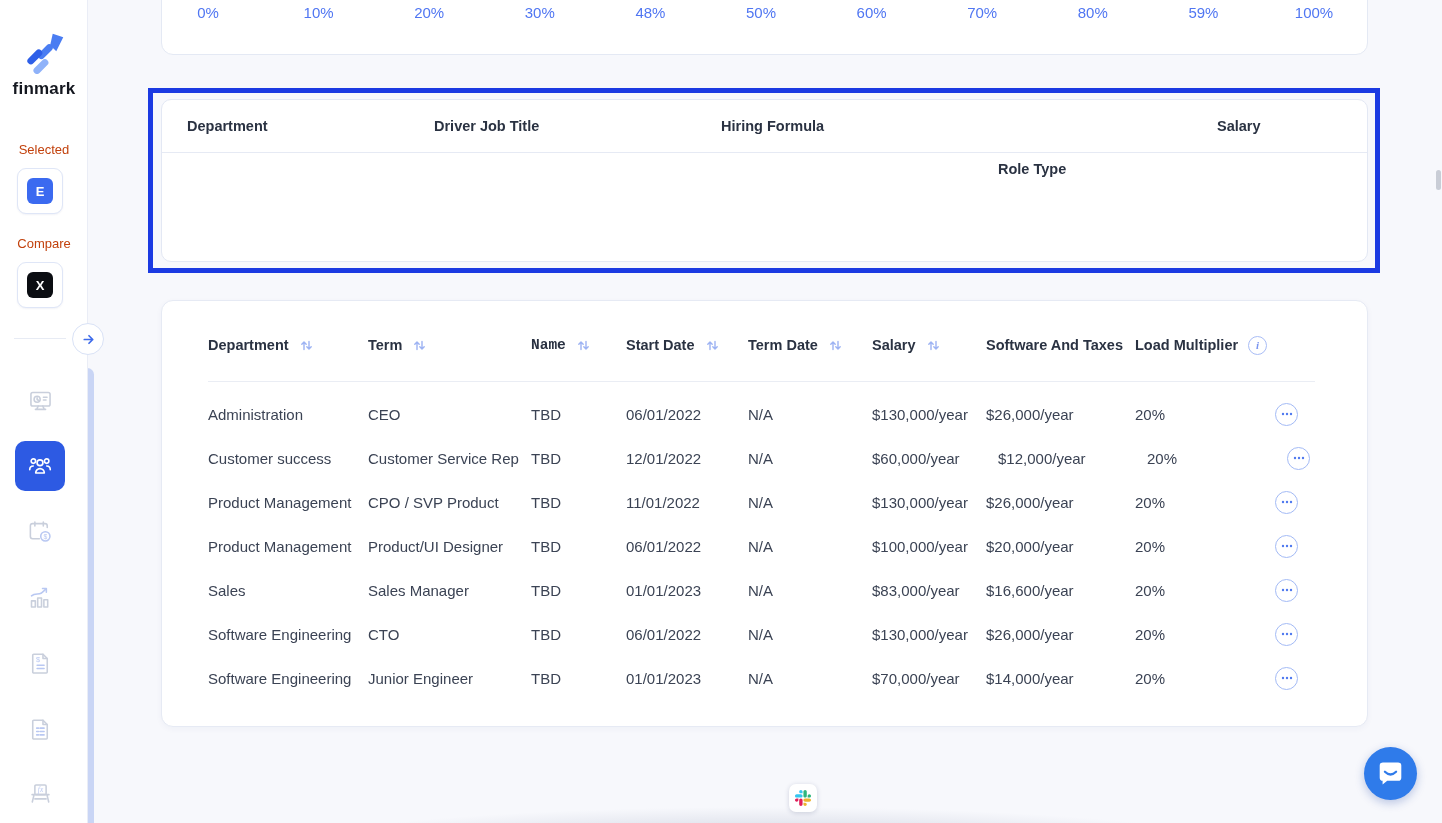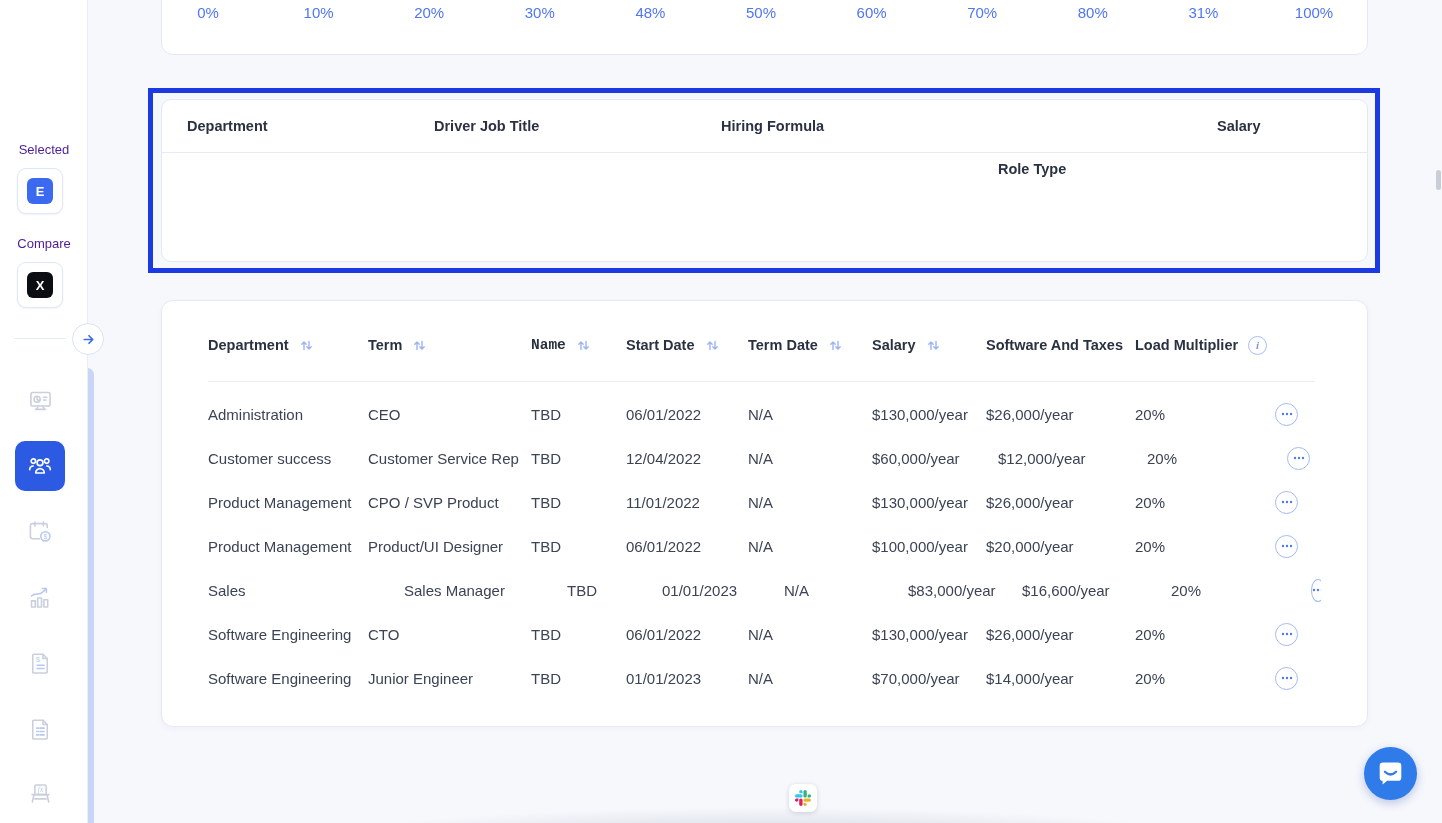--- a/index.html
+++ b/index.html
@@ -4,21 +4,21 @@
 <style>
   *{margin:0;padding:0;box-sizing:border-box}
   html,body{width:1442px;height:823px;overflow:hidden}
   body{background:#f7f8fc;font-family:"Liberation Sans",sans-serif;}
   .stage{position:relative;width:1442px;height:823px;overflow:hidden}
 
   
   .sidebar{position:absolute;left:0;top:0;width:88px;height:823px;background:#fff;border-right:1px solid #eaedf6;z-index:5}
   .logo{position:absolute;top:32px;left:0;width:88px;text-align:center;cursor:pointer}
   .logo-text{display:block;margin-top:1px;font-size:17px;font-weight:600;color:#14171f;letter-spacing:.2px}
-  .scenario-label{position:absolute;width:88px;text-align:center;font-size:13px;color:#4c1d95}
+  .scenario-label{position:absolute;width:88px;text-align:center;font-size:13px;color:#c2410c}
   .scenario-box{position:absolute;left:17px;width:46px;height:46px;background:#fff;border:1px solid #dfe6f7;border-radius:9px;display:flex;align-items:center;justify-content:center;box-shadow:0 1px 2px rgba(20,40,120,.06);cursor:pointer}
   .badge{width:26px;height:26px;border-radius:6px;color:#fff;font-size:13px;font-weight:700;display:flex;align-items:center;justify-content:center}
   .badge-e{background:#3b6af0}
   .badge-x{background:#0b0d12}
   .side-divider{position:absolute;top:338px;left:14px;width:52px;height:1px;background:#e7ebf4}
   .collapse-btn{position:absolute;top:323px;left:72px;width:32px;height:32px;border-radius:50%;background:#fff;border:1px solid #d9e2f6;display:flex;align-items:center;justify-content:center;z-index:7;cursor:pointer}
   .scroll-rail{position:absolute;left:81px;top:368px;width:13px;height:455px;background:#c9d5f5;border-radius:8px 8px 0 0;z-index:4;cursor:grab}
   .nav-item{position:absolute;left:15px;width:50px;height:50px;border-radius:10px;display:flex;align-items:center;justify-content:center;cursor:pointer}
   .nav-item.active{background:#2d5ae3}
 
@@ -66,21 +66,21 @@
     <div>
         <span class="axis-label" style="left: 46px;">0%</span>
         <span class="axis-label" style="left: 156.6px;">10%</span>
         <span class="axis-label" style="left: 267.2px;">20%</span>
         <span class="axis-label" style="left: 377.8px;">30%</span>
         <span class="axis-label" style="left: 488.4px;">48%</span>
         <span class="axis-label" style="left: 599px;">50%</span>
         <span class="axis-label" style="left: 709.6px;">60%</span>
         <span class="axis-label" style="left: 820.2px;">70%</span>
         <span class="axis-label" style="left: 930.8px;">80%</span>
-        <span class="axis-label" style="left: 1041.4px;">31%</span>
+        <span class="axis-label" style="left: 1041.4px;">59%</span>
         <span class="axis-label" style="left: 1152px;">100%</span>
       </div>
   </section>
 
   <div class="highlight-ring"></div>
   <section class="drivers-card">
     <div class="drivers-cols">
         <span class="dcol" style="left: 25px;">Department</span>
         <span class="dcol" style="left: 272px;">Driver Job Title</span>
         <span class="dcol" style="left: 559px;">Hiring Formula</span>
@@ -159,21 +159,21 @@
                 <circle cx="6" cy="2" r="1.2" fill="#4f79ef"></circle>
                 <circle cx="10" cy="2" r="1.2" fill="#4f79ef"></circle>
               </svg>
             </button>
           </div>
         </div>
         <div class="trow">
           <div class="cell" style="width: 160px;">Customer success</div>
           <div class="cell" style="width: 163px;">Customer Service Rep</div>
           <div class="cell" style="width: 95px;">TBD</div>
-          <div class="cell" style="width: 122px;">12/04/2022</div>
+          <div class="cell" style="width: 122px;">12/01/2022</div>
           <div class="cell" style="width: 124px;">N/A</div>
           <div class="cell" style="width: 114px;">$60,000/year</div>
           <div class="cell" style="width: 149px; margin-left: 12px;">$12,000/year</div>
           <div class="cell" style="width: 140px;">20%</div>
           <div class="cell action">
             <button class="row-menu">
               <svg width="12" height="4" viewBox="0 0 12 4">
                 <circle cx="2" cy="2" r="1.2" fill="#4f79ef"></circle>
                 <circle cx="6" cy="2" r="1.2" fill="#4f79ef"></circle>
                 <circle cx="10" cy="2" r="1.2" fill="#4f79ef"></circle>
@@ -214,21 +214,21 @@
               <svg width="12" height="4" viewBox="0 0 12 4">
                 <circle cx="2" cy="2" r="1.2" fill="#4f79ef"></circle>
                 <circle cx="6" cy="2" r="1.2" fill="#4f79ef"></circle>
                 <circle cx="10" cy="2" r="1.2" fill="#4f79ef"></circle>
               </svg>
             </button>
           </div>
         </div>
         <div class="trow">
           <div class="cell" style="width: 160px;">Sales</div>
-          <div class="cell" style="width: 163px; margin-left: 36px;">Sales Manager</div>
+          <div class="cell" style="width: 163px;">Sales Manager</div>
           <div class="cell" style="width: 95px;">TBD</div>
           <div class="cell" style="width: 122px;">01/01/2023</div>
           <div class="cell" style="width: 124px;">N/A</div>
           <div class="cell" style="width: 114px;">$83,000/year</div>
           <div class="cell" style="width: 149px;">$16,600/year</div>
           <div class="cell" style="width: 140px;">20%</div>
           <div class="cell action">
             <button class="row-menu">
               <svg width="12" height="4" viewBox="0 0 12 4">
                 <circle cx="2" cy="2" r="1.2" fill="#4f79ef"></circle>
@@ -273,20 +273,29 @@
                 <circle cx="6" cy="2" r="1.2" fill="#4f79ef"></circle>
                 <circle cx="10" cy="2" r="1.2" fill="#4f79ef"></circle>
               </svg>
             </button>
           </div>
         </div>
       </div>
   </section>
 
   <aside class="sidebar">
+    <div class="logo">
+      <svg width="42" height="42" viewBox="0 0 48 48">
+        <polygon points="31,15 34,2 46,6 38,22" fill="#4a7df2"></polygon>
+        <path d="M21 27 L30 18" stroke="#4a7df2" stroke-width="8" stroke-linecap="round"></path>
+        <path d="M9 33 L18 24" stroke="#2e5fe8" stroke-width="8" stroke-linecap="round"></path>
+        <path d="M16 44 L25 35" stroke="#8fb2f9" stroke-width="8" stroke-linecap="round"></path>
+      </svg>
+      <span class="logo-text">finmark</span>
+    </div>
 
     <div class="scenario-label" style="top:142px">Selected</div>
     <div class="scenario-box" style="top:168px">
       <span class="badge badge-e">E</span>
     </div>
 
     <div class="scenario-label" style="top:236px">Compare</div>
     <div class="scenario-box" style="top:262px">
       <span class="badge badge-x">X</span>
     </div>

